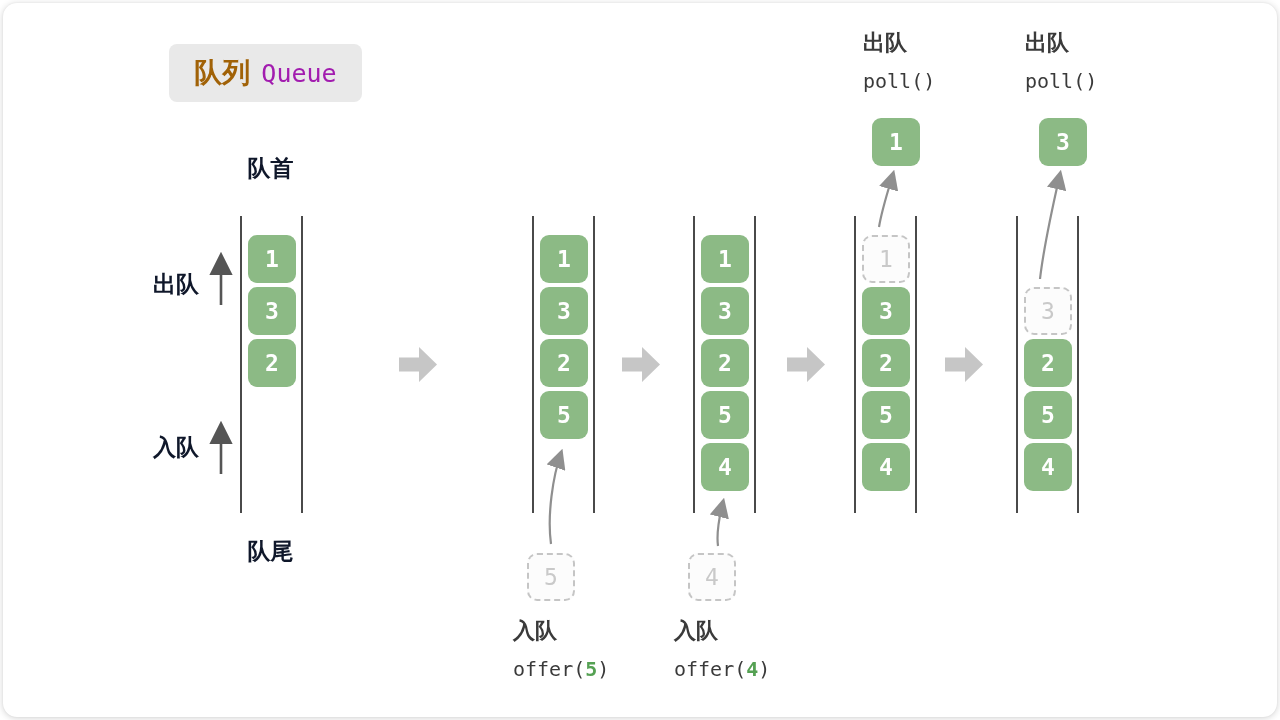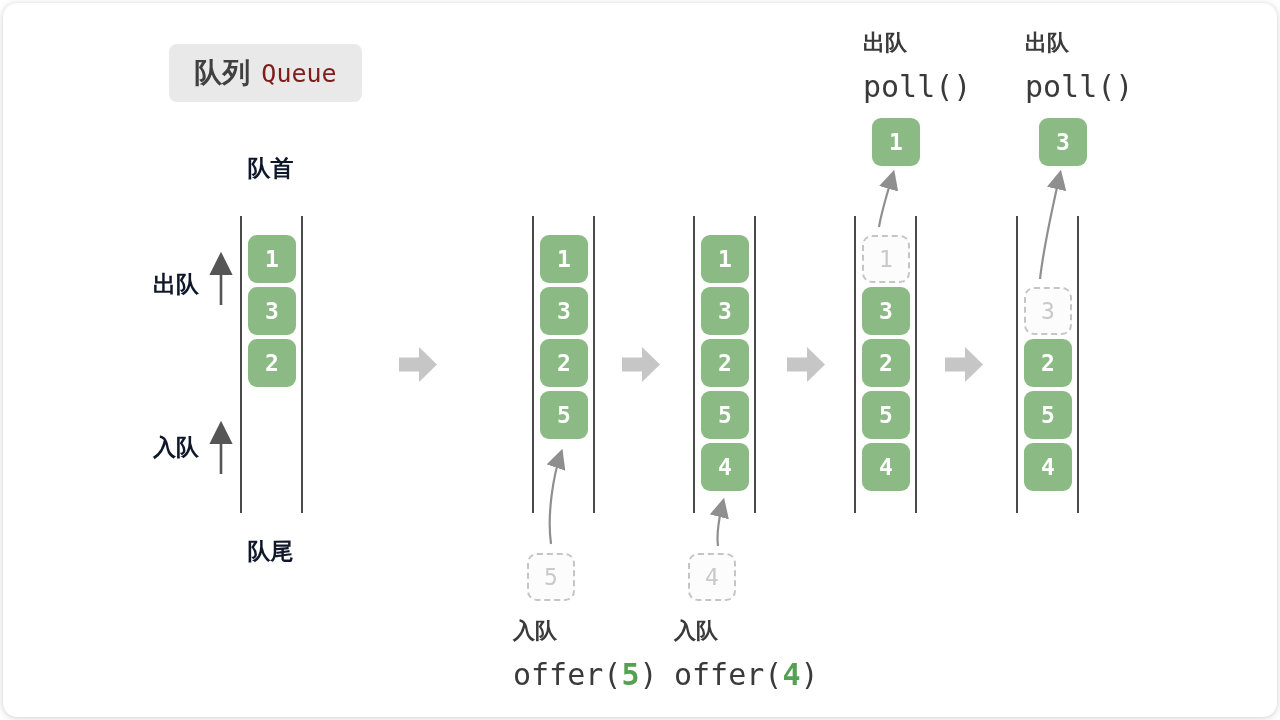--- a/index.html
+++ b/index.html
@@ -10,38 +10,38 @@
   .card {
     position:absolute; left:3px; top:3px; right:3px; bottom:3px;
     background:#ffffff; border-radius:14px;
     box-shadow:0 1px 7px rgba(0,0,0,0.18), 0 0 2px rgba(0,0,0,0.06);
   }
   .abs { position:absolute; }
   .badge {
     left:166px; top:41px; width:193px; height:58px; background:#E9E9E9;
     border-radius:8px; display:flex; align-items:center; justify-content:center; gap:11px;
   }
-  .badge .zh { font-weight:bold; font-size:28px; color:#404040; }
-  .badge .en { font-family:"DejaVu Sans Mono", monospace; font-size:25px; color:#7f1d1d; }
+  .badge .zh { font-weight:bold; font-size:28px; color:#a16207; }
+  .badge .en { font-family:"DejaVu Sans Mono", monospace; font-size:25px; color:#a21caf; }
   .side-label { font-size:23px; font-weight:bold; color:#0f172a; white-space:nowrap; }
   .center-61 { width:61px; text-align:center; }
   .queue-line { position:absolute; width:2px; background:#4A4A4A; }
   .qbox {
     position:absolute; width:48px; height:48px; border-radius:9px;
     background:#8CBA85; color:#ffffff; display:flex; align-items:center; justify-content:center;
     font-family:"DejaVu Sans Mono", monospace; font-weight:bold; font-size:23px;
     box-sizing:border-box;
   }
   .qbox.removed, .qbox.ghost {
     background:#FCFCFC; border:2px dashed #C5C5C5; color:#C9C9C9;
     font-weight:normal; border-radius:10px;
   }
   .op { position:absolute; white-space:nowrap; }
   .op .cjk { font-size:22px; font-weight:bold; color:#3A3A3A; margin-bottom:11px; }
-  .op .code { font-family:"DejaVu Sans Mono", monospace; font-size:30px; color:#3A3A3A; }
+  .op .code { font-family:"DejaVu Sans Mono", monospace; font-size:20px; color:#3A3A3A; }
   .op .arg { color:#55A153; font-weight:bold; }
   .watermark {
     right:38px; bottom:22px; font-family:"DejaVu Sans Mono", monospace;
     font-size:17px; color:#CBCBCB; letter-spacing:1px;
   }
   svg.overlay { position:absolute; left:0; top:0; pointer-events:none; }
 </style>
 </head>
 <body>
 

